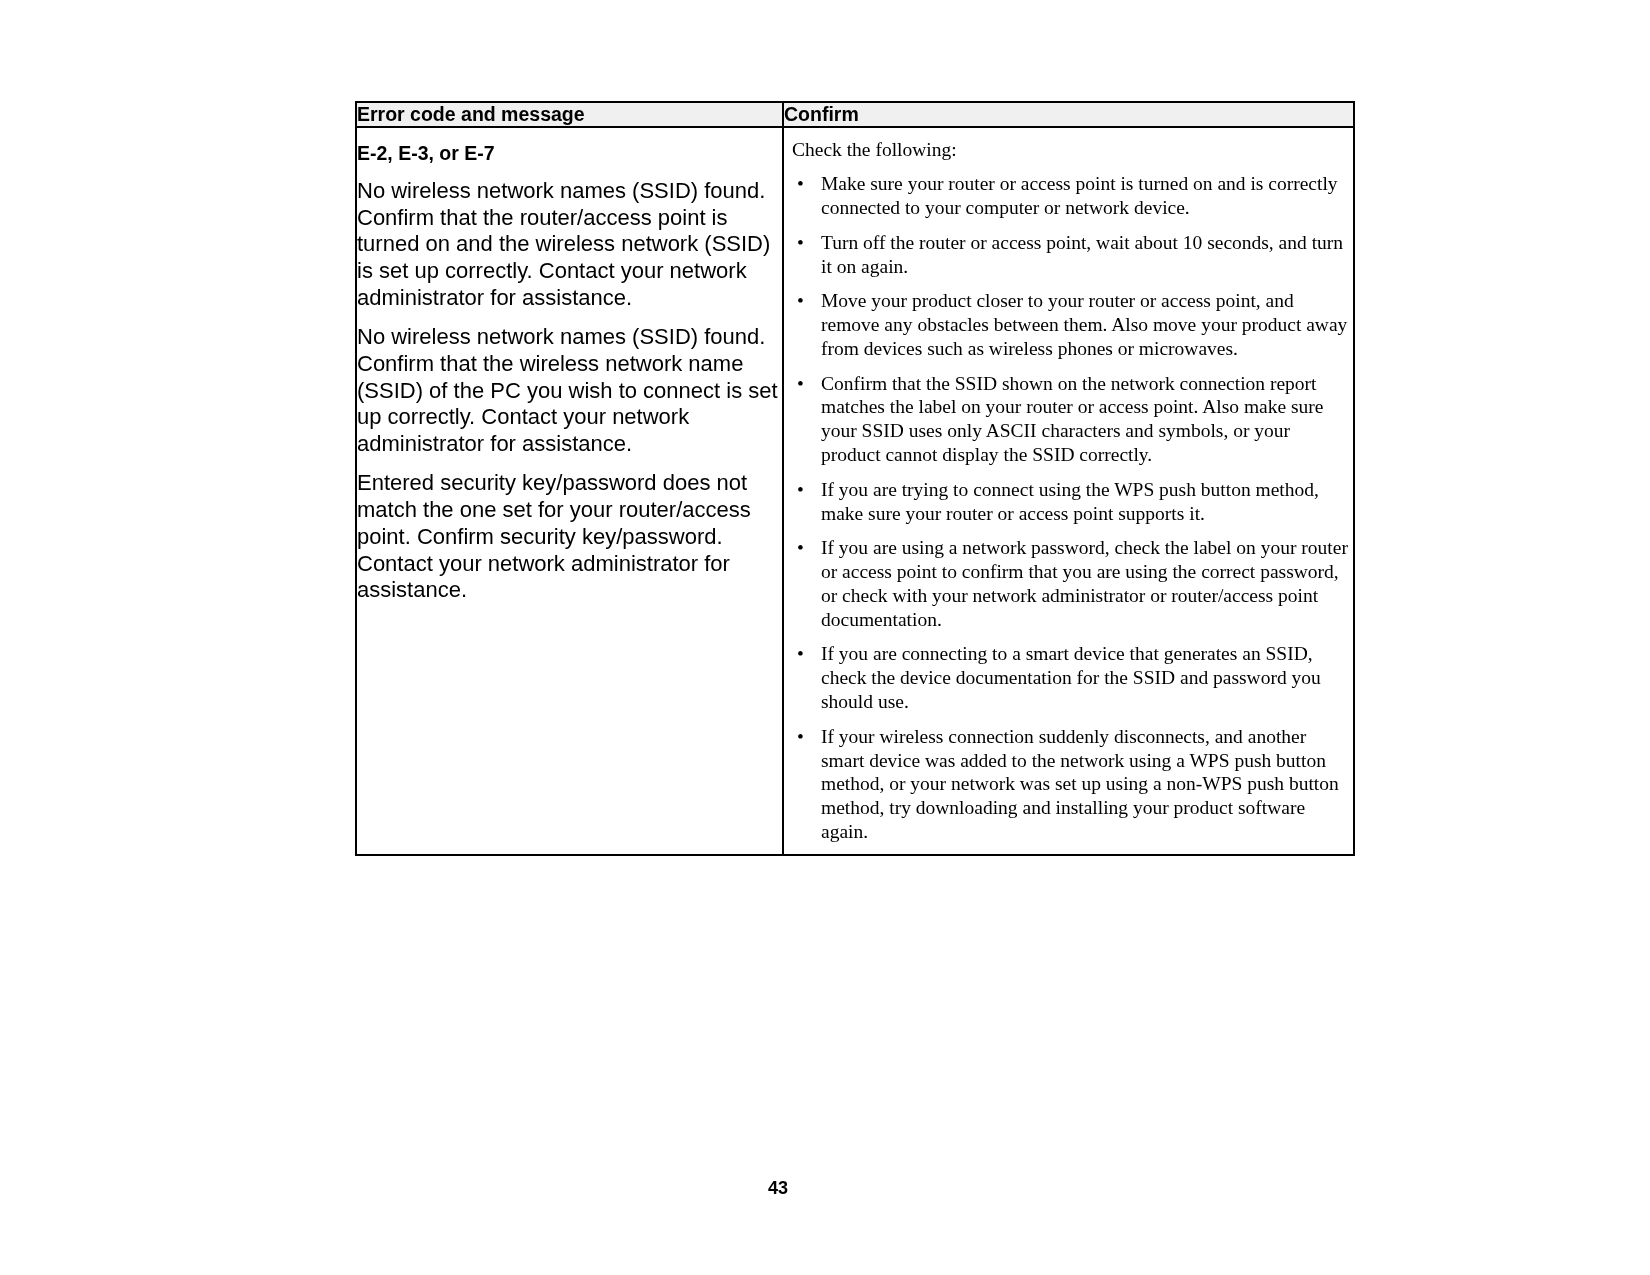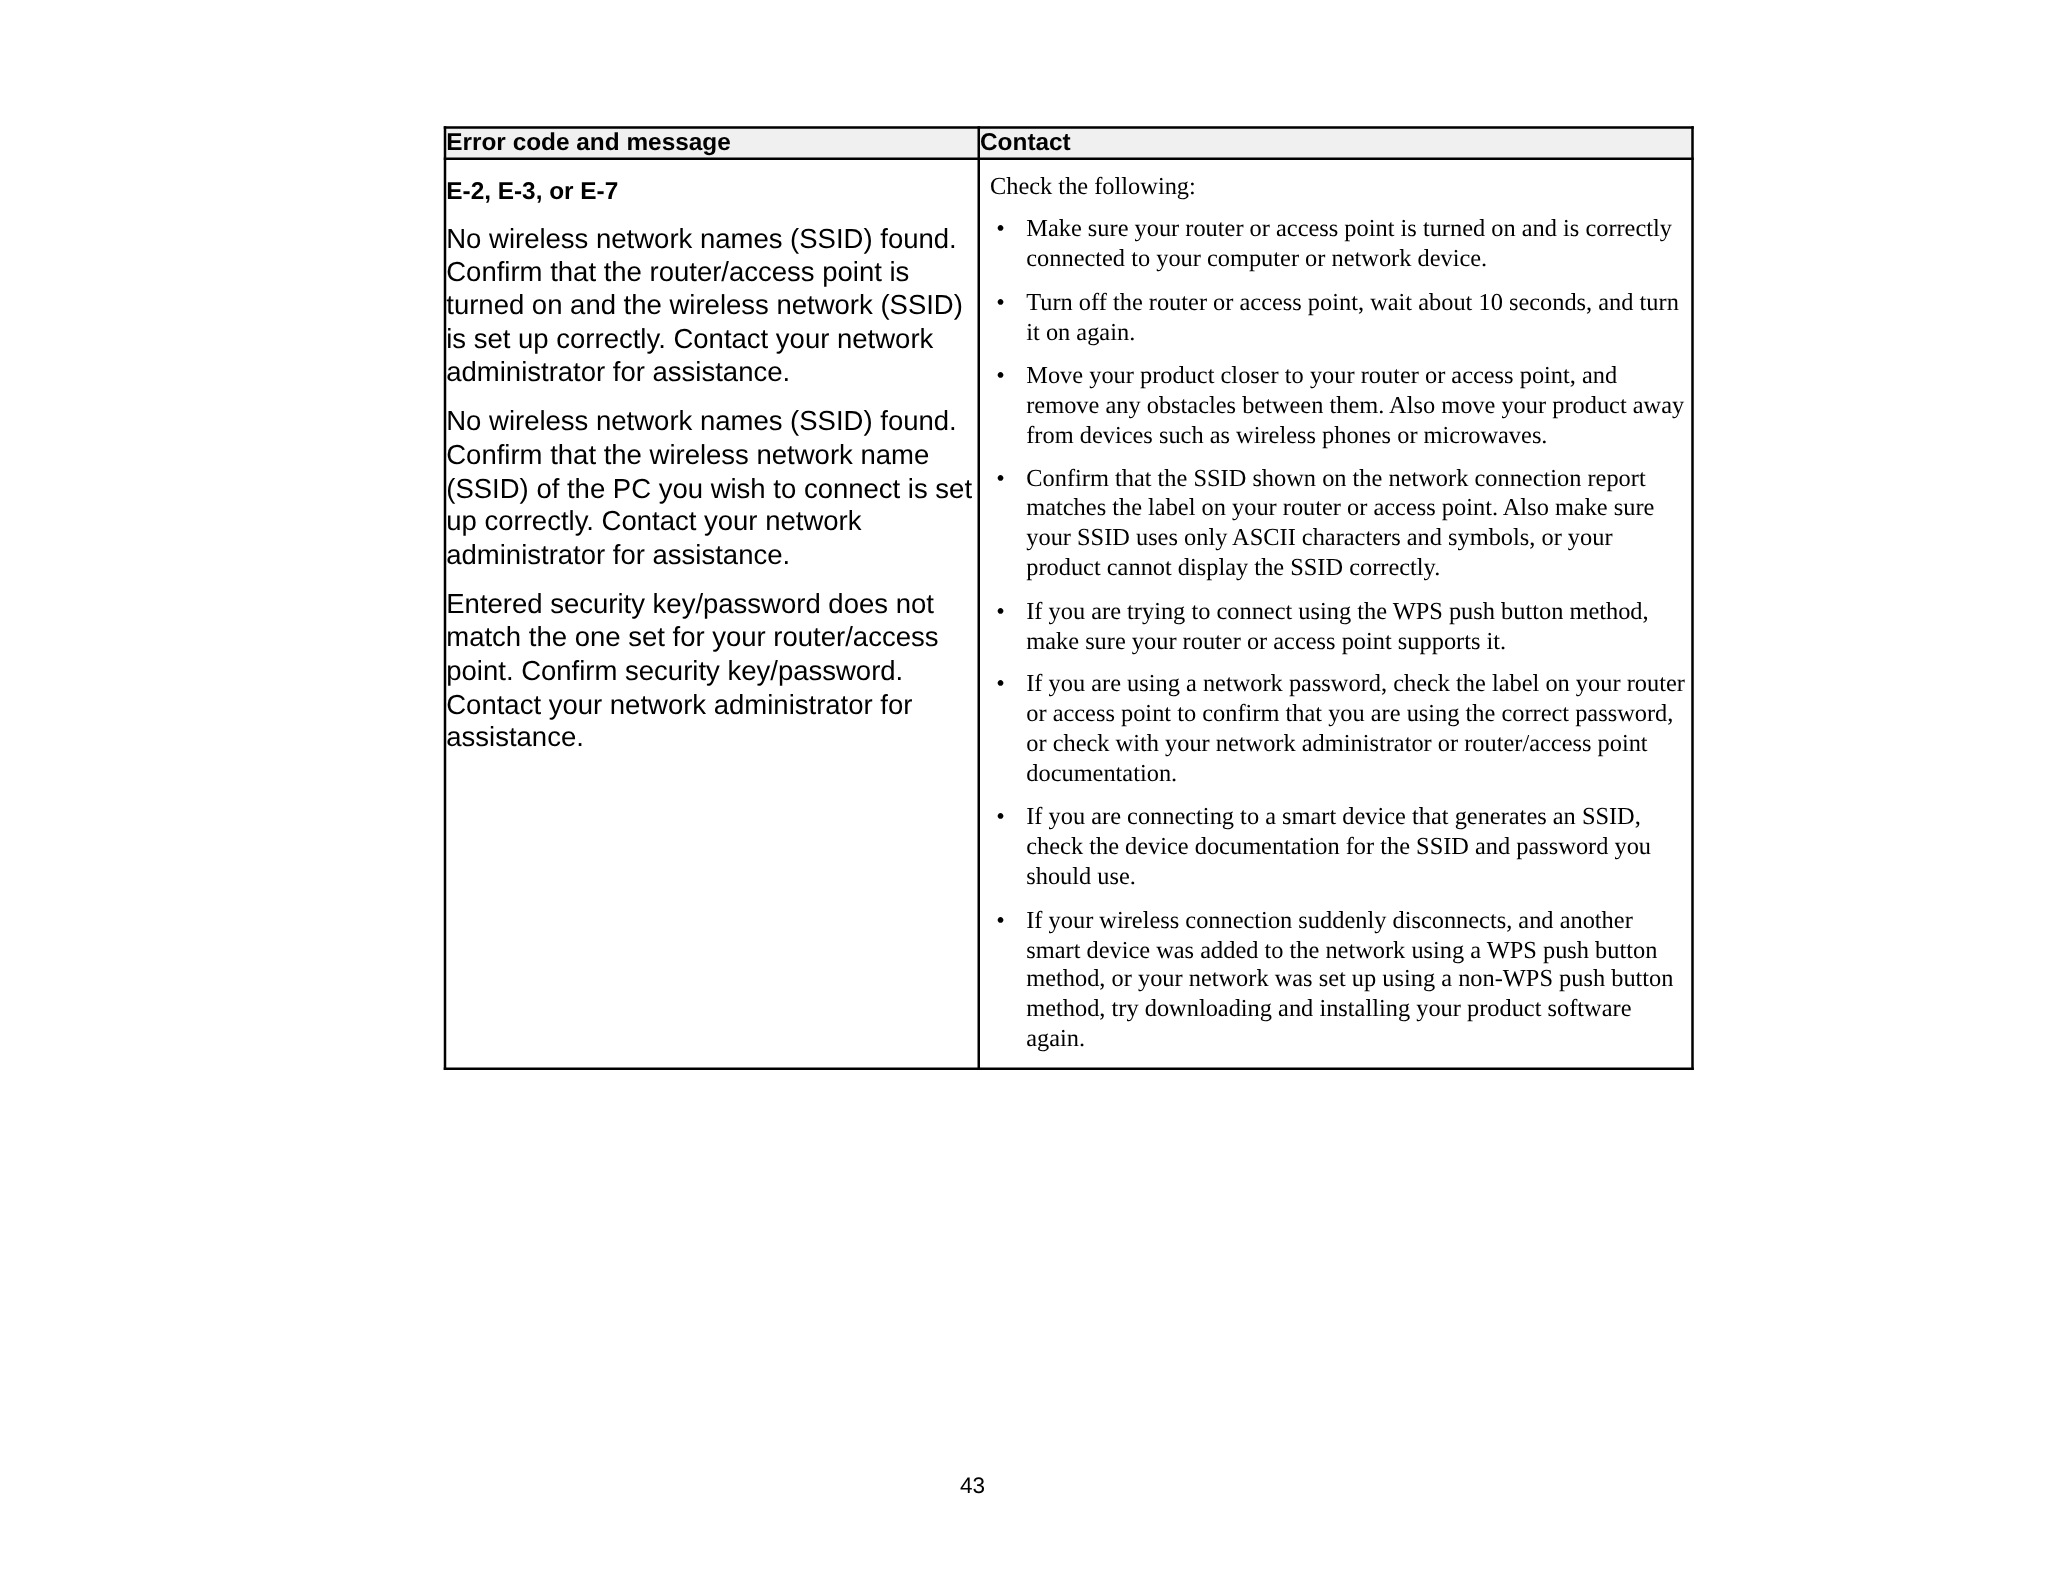--- a/index.html
+++ b/index.html
@@ -105,38 +105,38 @@
     line-height: 1.22;
   }
 
   .page-number {
     position: absolute;
     left: 0;
     top: 1178px;
     width: 1556px;
     text-align: center;
     font-size: 18px;
-    font-weight: normal;
+    font-weight: bold;
     line-height: 1.2;
   }
 </style>
 </head>
 <body>
 
 <div class="page">
 
   <table class="error-table">
     <colgroup>
       <col class="c1">
       <col class="c2">
     </colgroup>
     <thead>
       <tr>
         <th>Error code and message</th>
-        <th>Contact</th>
+        <th>Confirm</th>
       </tr>
     </thead>
     <tbody>
       <tr>
         <td class="left-cell">
           <div class="err-code">E-2, E-3, or E-7</div>
           <p class="para">No wireless network names (SSID) found. Confirm that the router/access point is turned on and the wireless network (SSID) is set up correctly. Contact your network administrator for assistance.</p>
           <p class="para">No wireless network names (SSID) found. Confirm that the wireless network name (SSID) of the PC you wish to connect is set up correctly. Contact your network administrator for assistance.</p>
           <p class="para">Entered security key/password does not match the one set for your router/access point. Confirm security key/password. Contact your network administrator for assistance.</p>
         </td>

